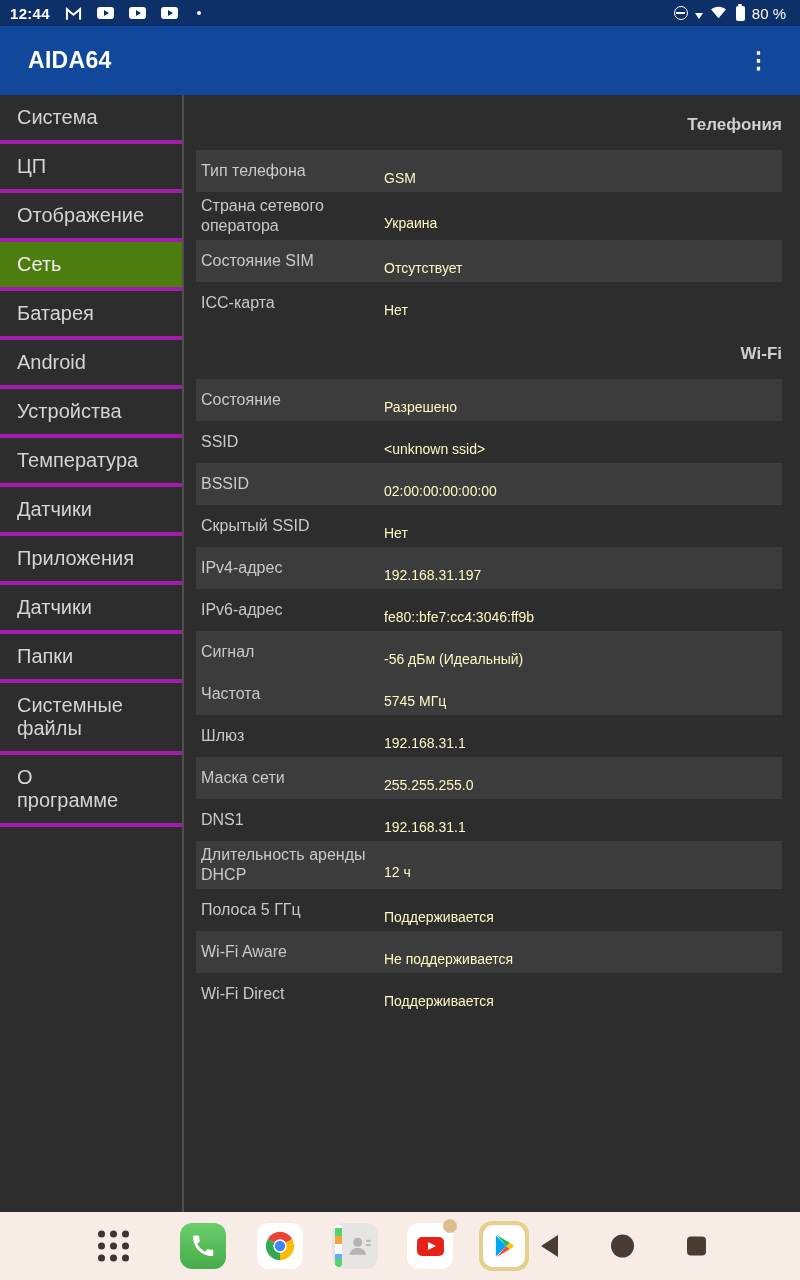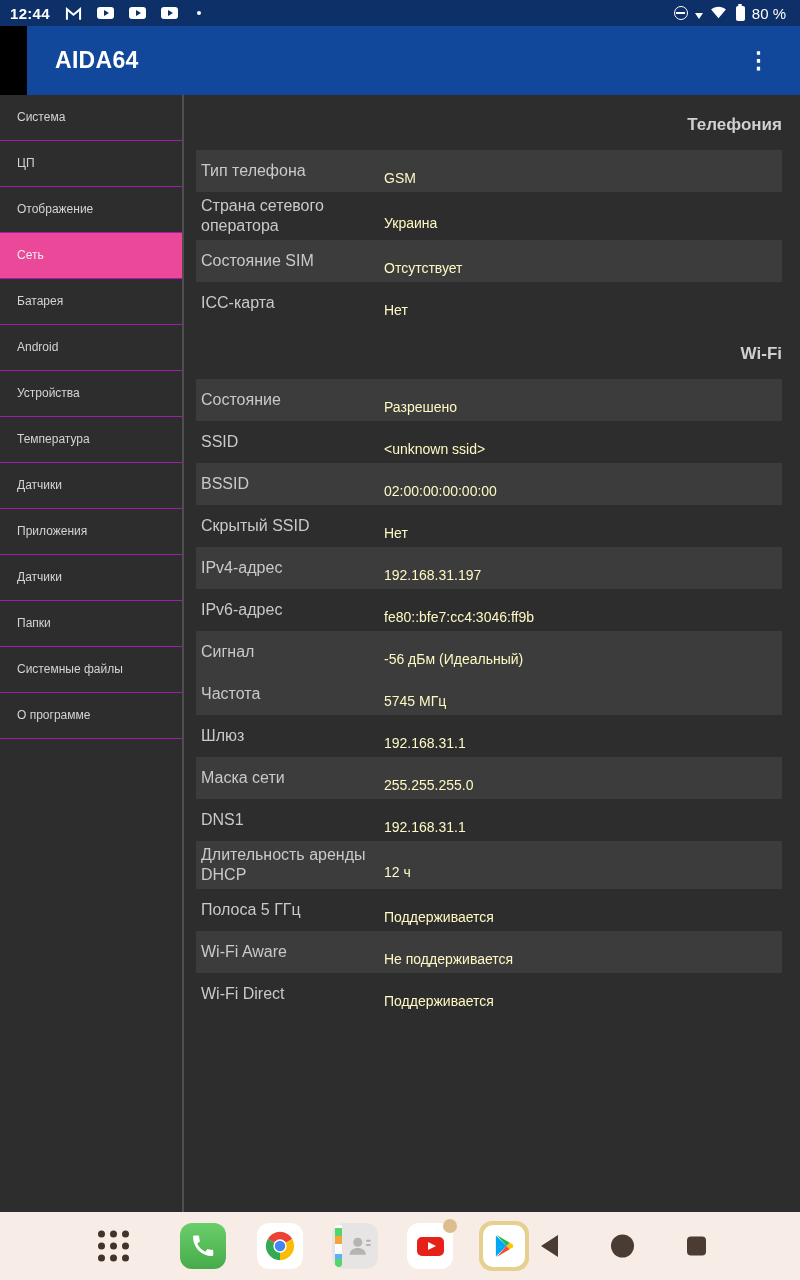--- a/index.html
+++ b/index.html
@@ -22,30 +22,30 @@
   .dnd-ic { width:14px; height:14px; border:1.7px solid #fff; border-radius:50%; position:relative; }
   .dnd-ic::after { content:""; position:absolute; left:1.5px; right:1.5px; top:50%; margin-top:-1px; height:2px; background:#fff; }
   .tri-ic { width:0; height:0; border-left:4px solid transparent; border-right:4px solid transparent;
     border-top:6px solid #fff; margin-top:6px; }
   .batt-ic { width:9px; height:15px; background:#fff; border-radius:2px; position:relative; margin-left:2px; }
   .batt-ic::before { content:""; position:absolute; top:-2px; left:2.5px; width:4px; height:2px; background:#fff; border-radius:1px; }
   .sb-pct { font-size:15px; }
 
   
   .app-bar { height:69px; background:#11489b; display:flex; align-items:center;
-    justify-content:space-between; padding:0 22px 0 28px; flex:none;margin-left:27px; }
+    justify-content:space-between; padding:0 22px 0 28px; flex:none; }
   .app-title { color:#fff; font-size:23px; font-weight:bold; letter-spacing:.3px; }
   .kebab { color:#fff; font-size:23px; font-weight:bold; line-height:1; padding:4px 8px; cursor:pointer; }
 
   
   .app-body { flex:1; display:flex; background:#2d2d2d; min-height:0; }
   .sidebar { width:184px; flex:none; border-right:2px solid #4f4f4f; display:flex; flex-direction:column; overflow:hidden; }
-  .side-item { padding:11px 46px 11px 17px; border-bottom:1px solid #a21caf;
-    color:#d4d4d4; font-size:12px; line-height:23px; cursor:pointer; }
-  .side-item.selected { background:#ec4899; color:#ededed; }
+  .side-item { padding:11px 46px 11px 17px; border-bottom:4px solid #a21caf;
+    color:#d4d4d4; font-size:20px; line-height:23px; cursor:pointer; }
+  .side-item.selected { background:#4d7c0f; color:#ededed; }
 
   .content { flex:1; min-width:0; padding:0 18px 0 12px; overflow:hidden; }
   .section-title { text-align:right; color:#d0d0d0; font-weight:bold; font-size:17px; margin:20px 0 15px; }
   .info-row { display:flex; align-items:center; min-height:28px; padding:4px 0; }
   .info-row.striped { background:#3c3c3c; }
   .row-label { width:188px; flex:none; padding-left:5px; color:#c9c9c9; font-size:16px; line-height:20px; }
   .row-value { flex:1; color:#fef9c3; font-size:14px; line-height:20px;margin-top:14px; }
 
   
   .nav-bar { height:68px; background:#f8ece6; position:relative; flex:none; }

